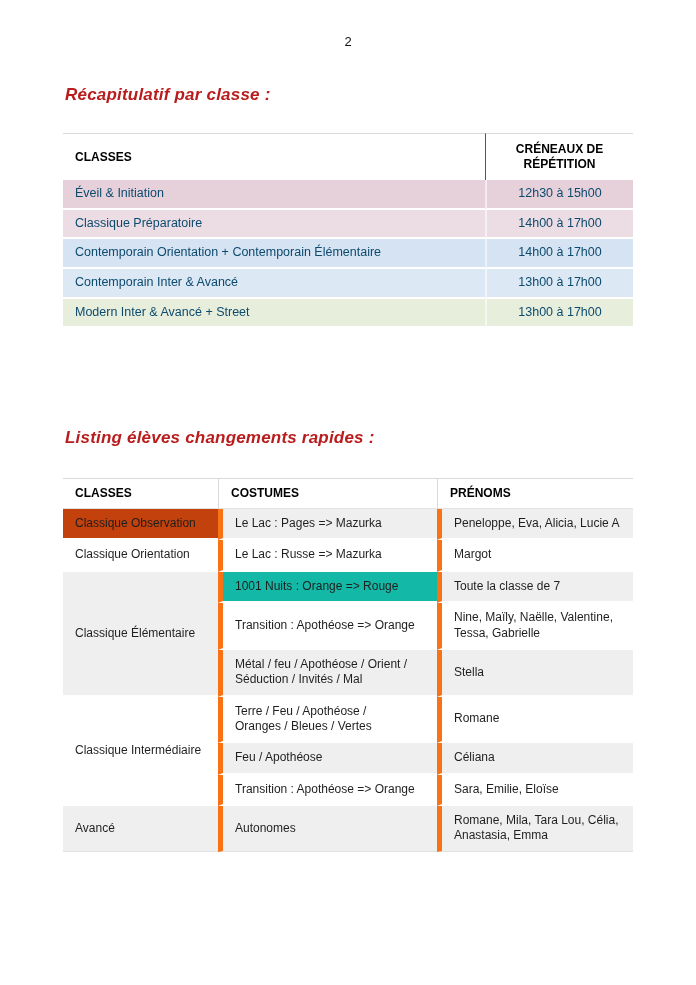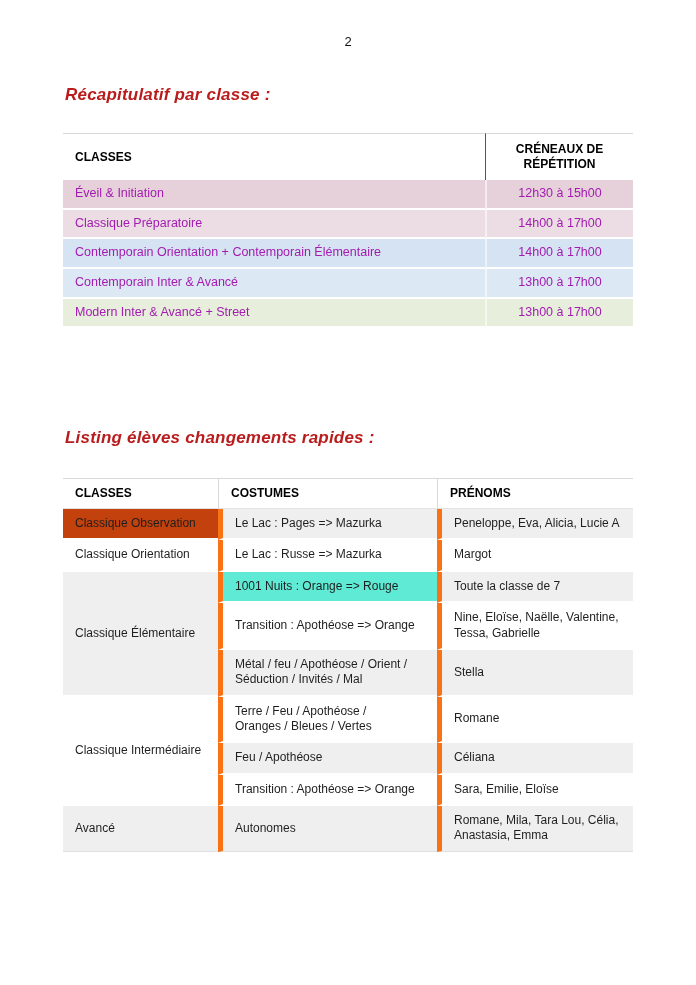--- a/index.html
+++ b/index.html
@@ -24,21 +24,21 @@
   
   .t1 { margin-top:28px; width:570px; }
   .t1 th {
     border-top:1px solid #d9d9d9; background:#ffffff;
     font-size:12px; font-weight:bold; color:#000;
     padding:8px 12px; text-align:left; vertical-align:middle;
     line-height:1.25; height:30px;
   }
   .t1 th.c2 { text-align:center; border-left:1px solid #a21caf; white-space:pre-line; }
   .t1 td {
-    font-size:12.5px; color:#a21caf;
+    font-size:12.5px; color:#0c4a6e;
     padding:6px 12px; border-bottom:2px solid #ffffff;
     vertical-align:middle; line-height:1.25;
     white-space:nowrap; overflow:hidden;
   }
   .t1 td.c2 { text-align:center; border-left:2px solid rgba(255,255,255,0.55); }
 
   
   .t2 { margin-top:30px; width:570px; }
   .t2 th {
     border-top:1px solid #d9d9d9; border-bottom:1px solid #e2e2e2;
@@ -118,26 +118,26 @@
         <td class="c2" style="background: rgb(239, 239, 239);">Le Lac : Pages =&gt; Mazurka</td>
         <td class="c3" style="background: rgb(239, 239, 239);">Peneloppe, Eva, Alicia, Lucie A</td>
       </tr>
       <tr>
         <td class="c1" rowspan="1" style="background: rgb(255, 255, 255);">Classique Orientation</td>
         <td class="c2" style="background: rgb(255, 255, 255);">Le Lac : Russe =&gt; Mazurka</td>
         <td class="c3" style="background: rgb(255, 255, 255);">Margot</td>
       </tr>
       <tr>
         <td class="c1" rowspan="3" style="background: rgb(239, 239, 239);">Classique Élémentaire</td>
-        <td class="c2" style="background: #5eead4;">1001 Nuits : Orange =&gt; Rouge</td>
+        <td class="c2" style="background: #14b8a6;">1001 Nuits : Orange =&gt; Rouge</td>
         <td class="c3" style="background: rgb(239, 239, 239);">Toute la classe de 7</td>
       </tr>
       <tr>
         <td class="c2" style="background: rgb(255, 255, 255);">Transition : Apothéose =&gt; Orange</td>
-        <td class="c3" style="background: rgb(255, 255, 255);">Nine, Eloïse, Naëlle, Valentine,
+        <td class="c3" style="background: rgb(255, 255, 255);">Nine, Maïly, Naëlle, Valentine,
 Tessa, Gabrielle</td>
       </tr>
       <tr>
         <td class="c2" style="background: rgb(239, 239, 239);">Métal / feu / Apothéose / Orient /
 Séduction / Invités / Mal</td>
         <td class="c3" style="background: rgb(239, 239, 239);">Stella</td>
       </tr>
       <tr>
         <td class="c1" rowspan="3" style="background: rgb(255, 255, 255);">Classique Intermédiaire</td>
         <td class="c2" style="background: rgb(255, 255, 255);">Terre / Feu / Apothéose /

